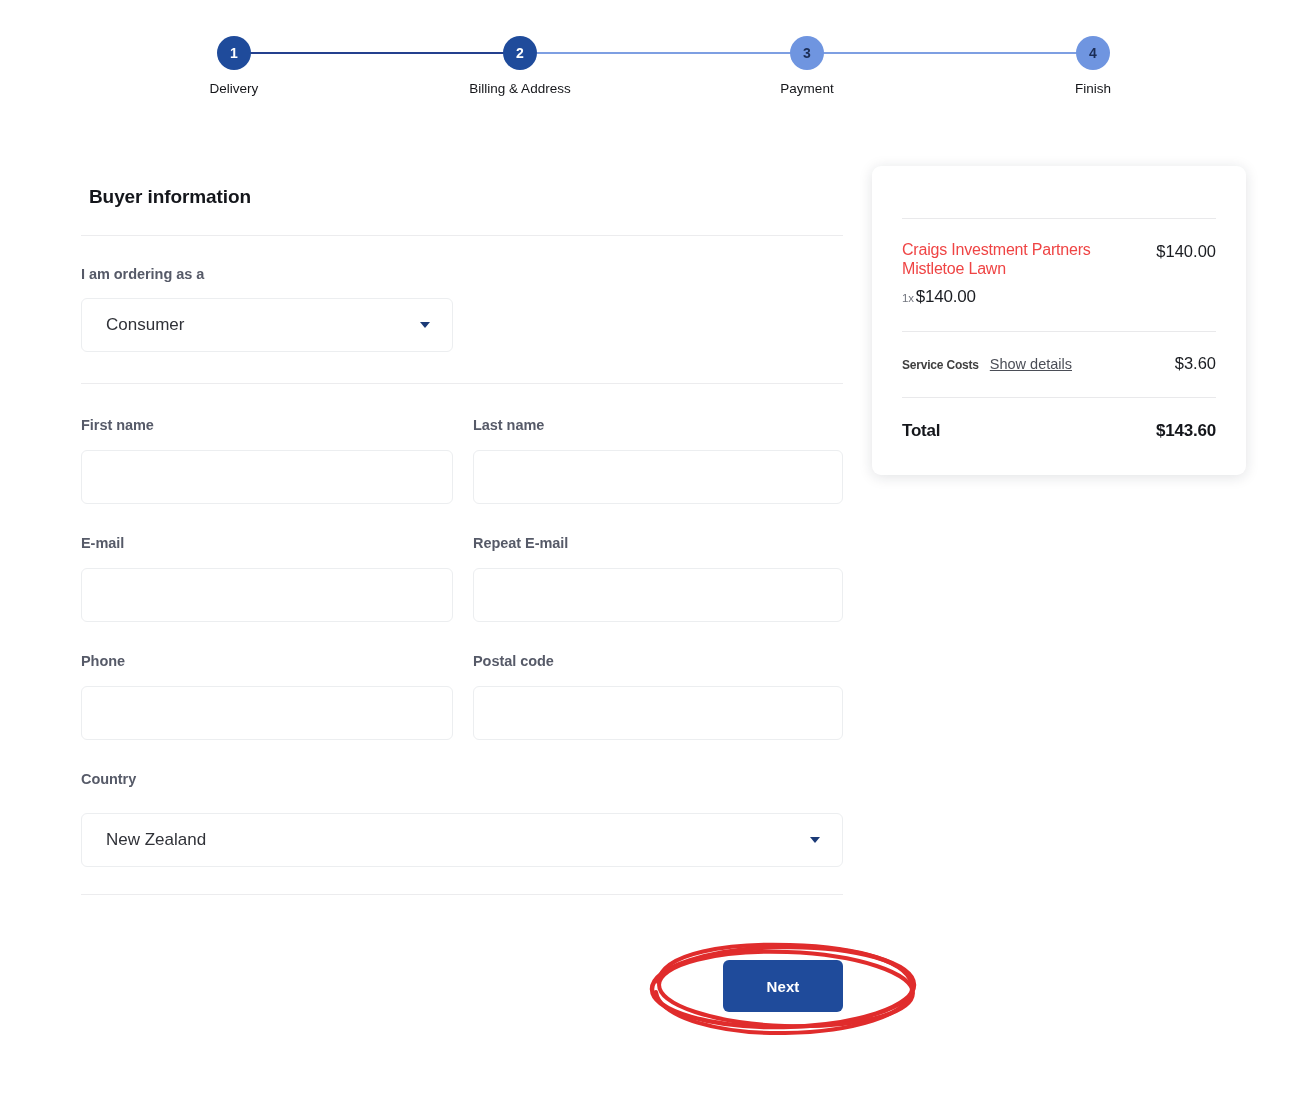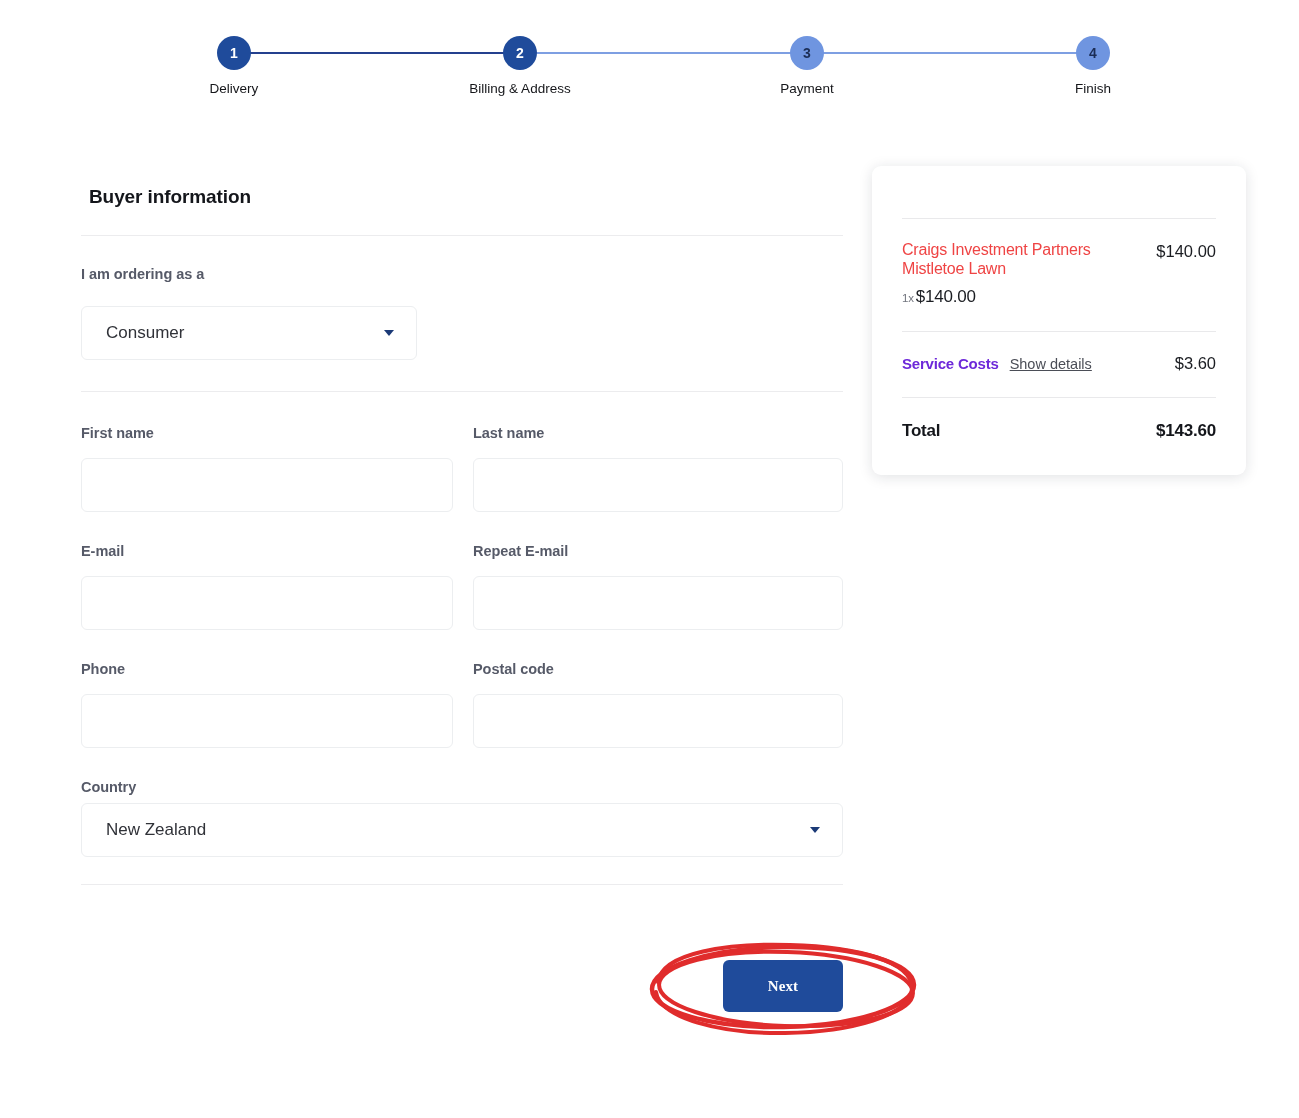--- a/index.html
+++ b/index.html
@@ -145,21 +145,21 @@
   #next-button {
     position: absolute;
     left: 83px;
     top: 22px;
     width: 120px;
     height: 52px;
     background: #1f4b9b;
     border: none;
     border-radius: 6px;
     color: #ffffff;
-    font-family: Liberation Serif, serif;
+    font-family: Liberation Sans, sans-serif;
     font-size: 15px;
     font-weight: bold;
     cursor: pointer;
     letter-spacing: 0.1px;
   }
   #annotation {
     position: absolute;
     left: 0;
     top: 0;
     pointer-events: none;
@@ -224,23 +224,23 @@
     align-items: baseline;
     justify-content: space-between;
     margin-top: 22px;
   }
   .cost-left {
     display: flex;
     align-items: baseline;
     gap: 11px;
   }
   .cost-label {
-    font-size: 15px;
-    font-weight: bold;
-    color: #6d28d9;
+    font-size: 12px;
+    font-weight: bold;
+    color: #404040;
     letter-spacing: -0.2px;
   }
   .show-details {
     font-size: 14.5px;
     color: #4b4e57;
     text-decoration: underline;
     cursor: pointer;
   }
   .cost-amount {
     font-size: 16.5px;
@@ -295,21 +295,21 @@
 </div>
 
 <div id="form-panel">
 
   <h1 class="section-title">Buyer information</h1>
 
   <div class="divider" style="margin-top:27px;"></div>
 
   <div style="margin-top:30px;">
     <div class="field-label">I am ordering as a</div>
-    <div class="select-box" style="width:336px; margin-top:24px;">
+    <div class="select-box" style="width:372px; margin-top:16px;">
       <span class="select-value">Consumer</span>
       <span class="caret"></span>
     </div>
   </div>
 
   <div class="divider" style="margin-top:31px;"></div>
 
   <div class="row" style="margin-top:33px;">
     <div style="width:372px;">
       <div class="field-label">First name</div>
@@ -338,21 +338,21 @@
       <input class="text-input" type="tel" style="margin-top: 17px;" placeholder="">
     </div>
     <div style="width:370px; margin-left:20px;">
       <div class="field-label">Postal code</div>
       <input class="text-input" type="text" style="margin-top: 17px;" placeholder="">
     </div>
   </div>
 
   <div style="margin-top:31px;">
     <div class="field-label">Country</div>
-    <div class="select-box" style="width:762px; margin-top:8px;">
+    <div class="select-box" style="width:762px; margin-top:26px;">
       <span class="select-value">New Zealand</span>
       <span class="caret"></span>
     </div>
   </div>
 
   <div class="divider" style="margin-top:27px;"></div>
 </div>
 
 <div id="next-wrap">
   <button id="next-button">Next</button>

